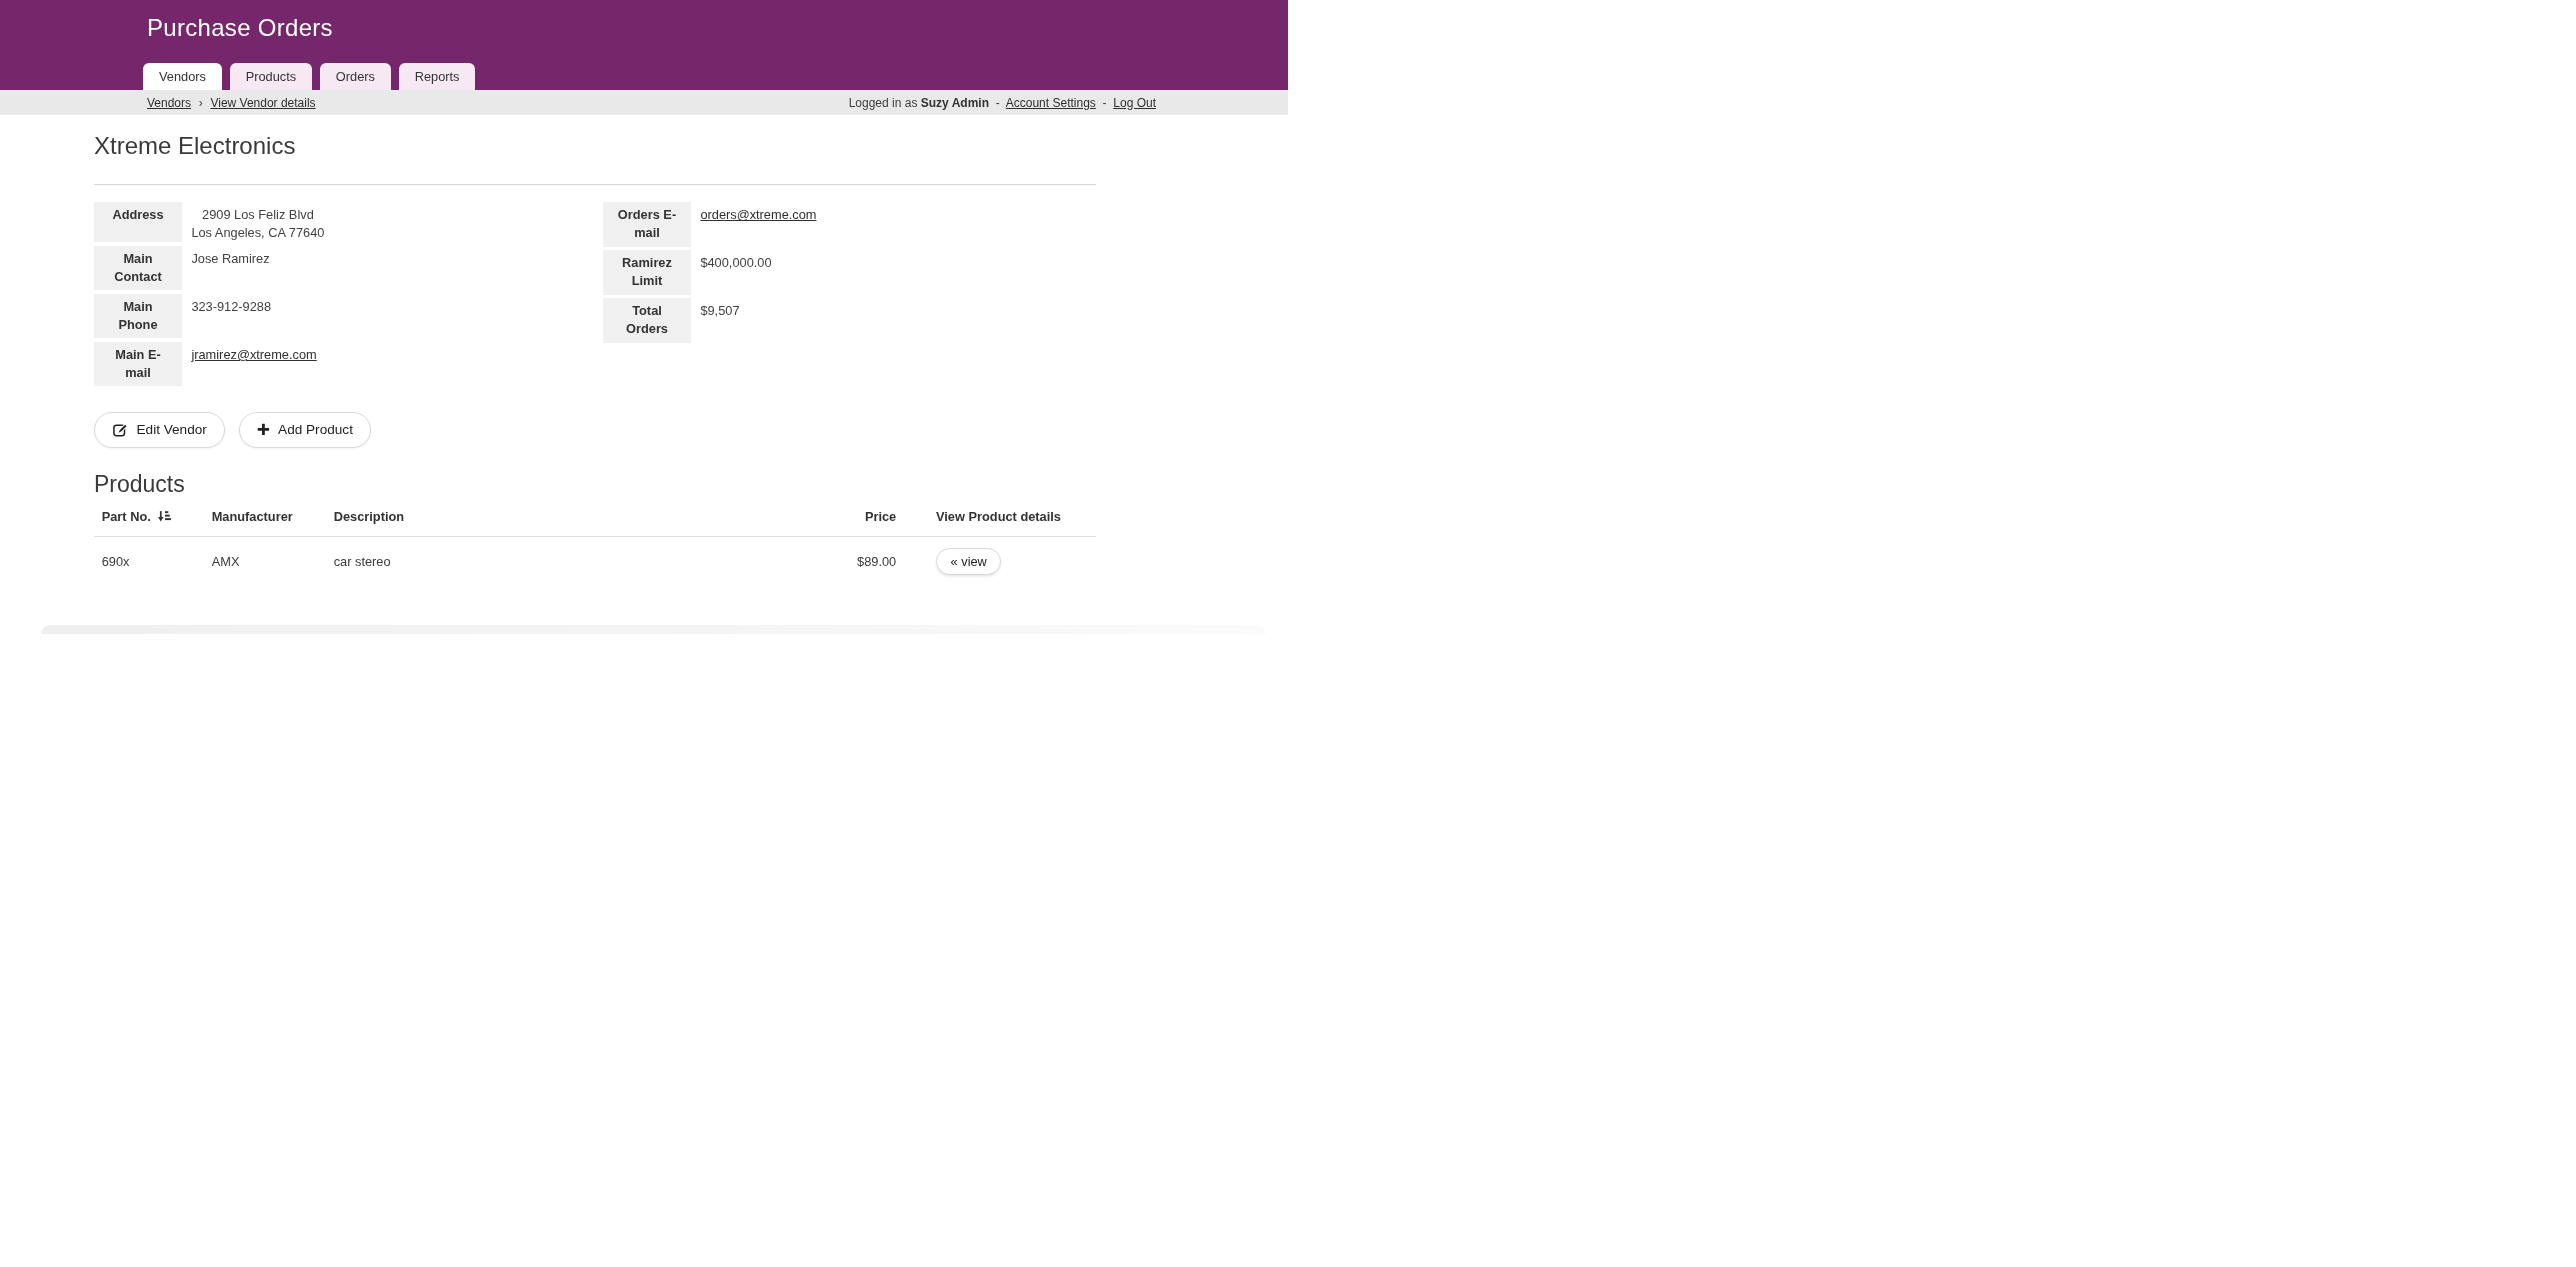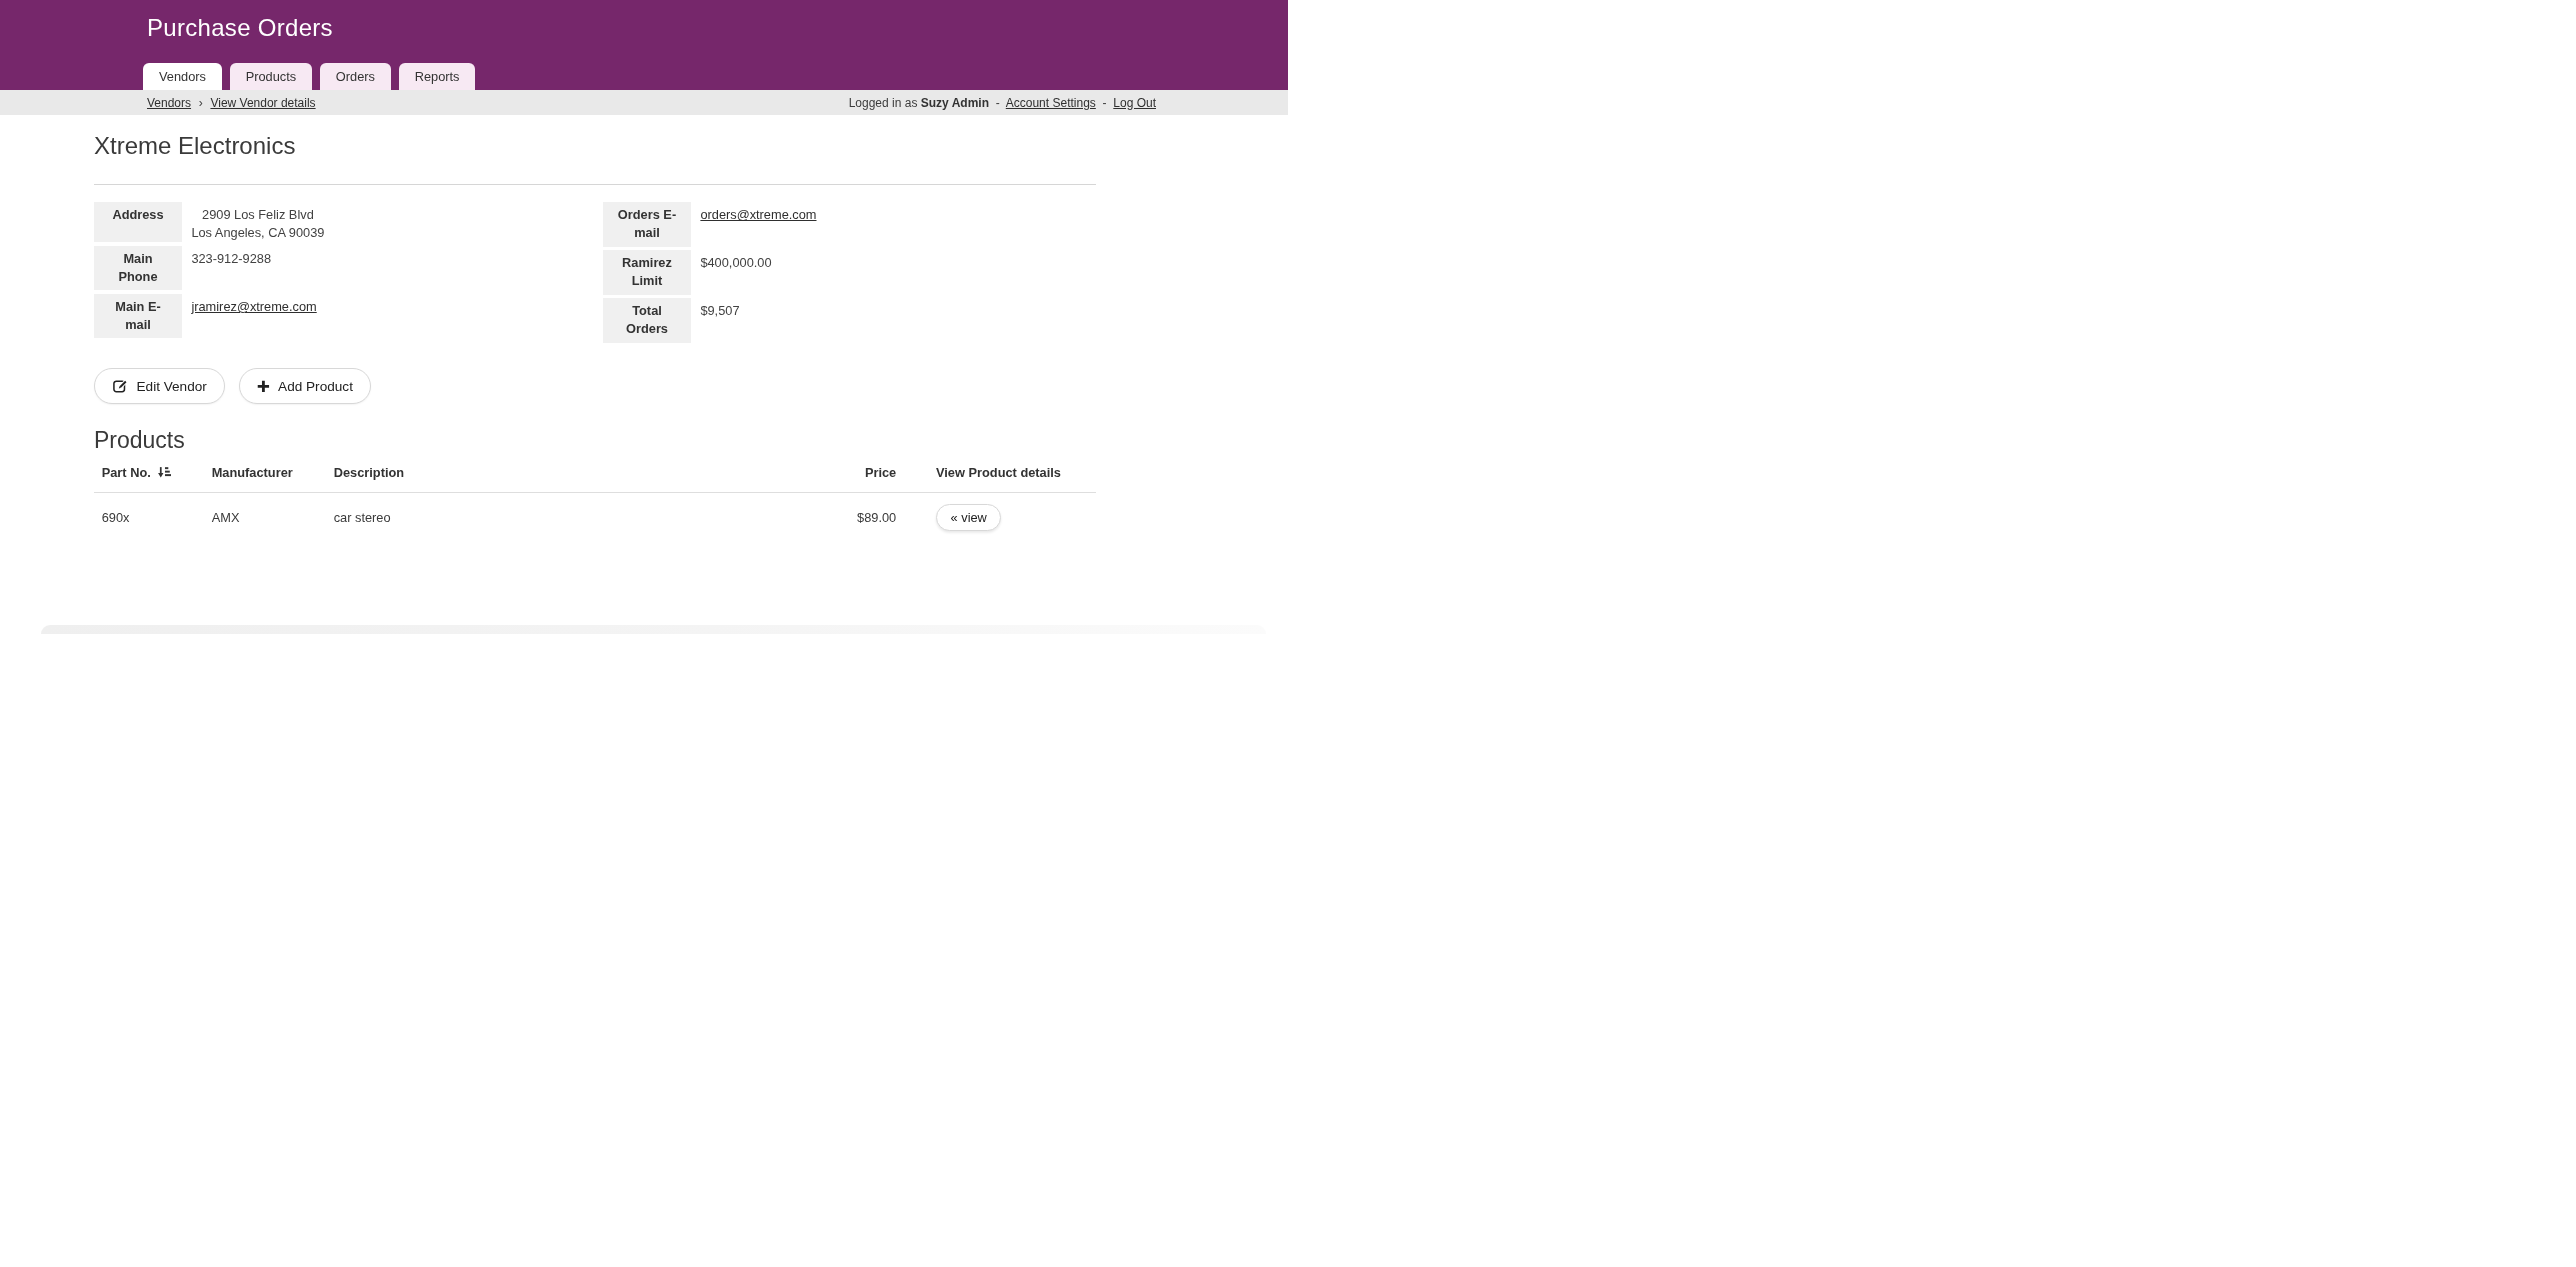--- a/index.html
+++ b/index.html
@@ -96,22 +96,26 @@
   <div class="content">
     <h1 class="vendor">Xtreme Electronics</h1>
     <div class="rule"></div>
 
     <div class="details">
       <div class="dtable left">
         <div class="drow">
           <div class="dlabel">Address</div>
           <div class="dvalue">
             <div>2909 Los Feliz Blvd</div>
-            <div>Los Angeles, CA 90039</div>
+            <div>Los Angeles, CA 77640</div>
           </div>
+        </div>
+        <div class="drow">
+          <div class="dlabel">Main Contact</div>
+          <div class="dvalue">Jose Ramirez</div>
         </div>
         <div class="drow">
           <div class="dlabel">Main Phone</div>
           <div class="dvalue">323-912-9288</div>
         </div>
         <div class="drow">
           <div class="dlabel">Main E-mail</div>
           <div class="dvalue">
             <a href="#">jramirez@xtreme.com</a>
           </div>

